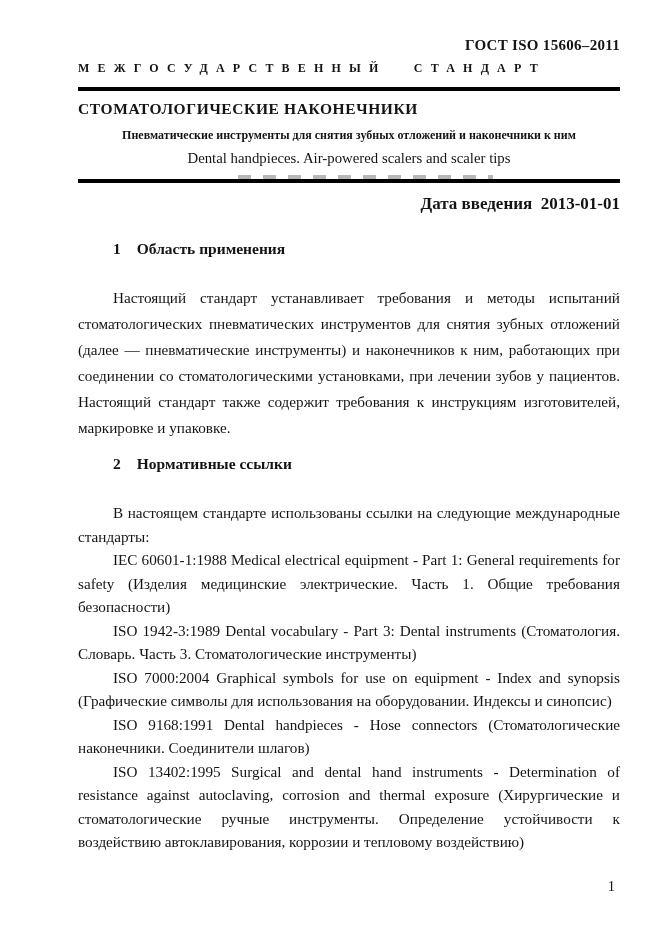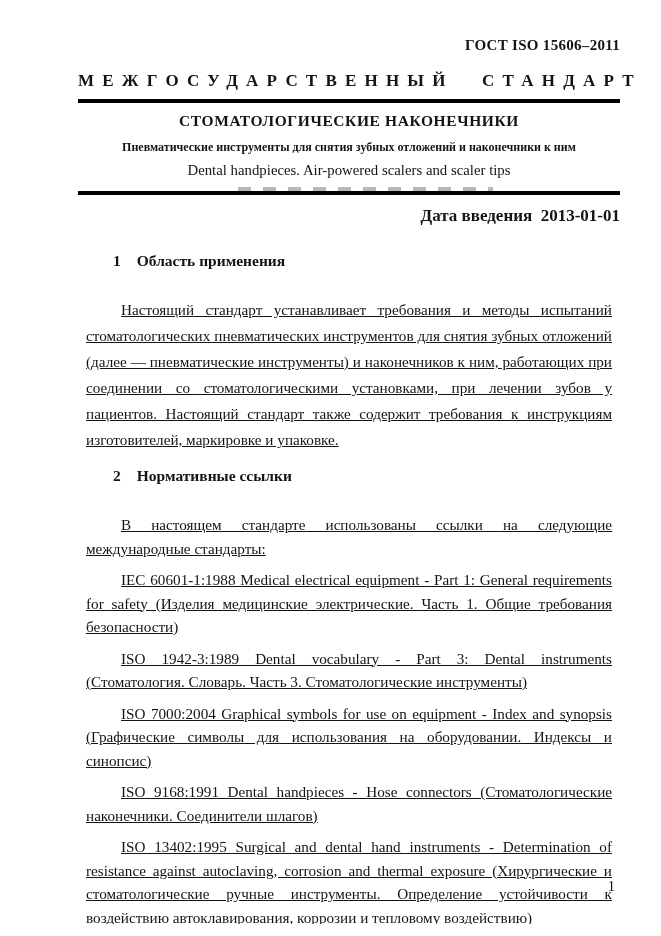--- a/index.html
+++ b/index.html
@@ -19,38 +19,38 @@
     padding: 36px 41px 0 78px;
   }
   .doc-number {
     text-align: right;
     font-weight: bold;
     font-size: 15px;
     line-height: 19px;
     letter-spacing: 0.3px;
   }
   .standard-type {
-    margin-top: 16px;
+    margin-top: 4px;
     font-weight: bold;
-    font-size: 17px;
+    font-size: 12px;
     line-height: 19px;
     letter-spacing: 8.2px;
     word-spacing: 16px;
     white-space: nowrap;
   }
   .rule {
     background: #000000;
     position: relative;
   }
   .rule.thick { height: 4px; margin-top: 9px; }
   .rule.rule2 { margin-top: 12px; }
   .rule.thin  { height: 2px; }
   .doc-title {
     margin-top: 8px;
-    text-align: center;
+    text-align: left;
     font-weight: bold;
     font-size: 15.5px;
     line-height: 19px;
     letter-spacing: 0.6px;
   }
   .subtitle-ru {
     margin-top: 8px;
     text-align: center;
     font-weight: bold;
     font-size: 12px;
@@ -72,25 +72,24 @@
   }
   .section-heading {
     font-weight: bold;
     font-size: 15.5px;
     line-height: 20px;
     margin: 26px 0 0 35px;
   }
   .section-heading.s2 { margin-top: 13px; }
   .section-heading .num { margin-right: 16px; }
   .body-para {
-    margin: 8px;
+    margin: 0;
     text-align: justify;
     text-indent: 35px;
     font-size: 15.2px;
-    text-decoration: underline;
   }
   .scope-para {
     margin-top: 26px;
     line-height: 26px;
   }
   .refs-para {
     line-height: 23.5px;
   }
   .refs-intro {
     margin-top: 27px;

